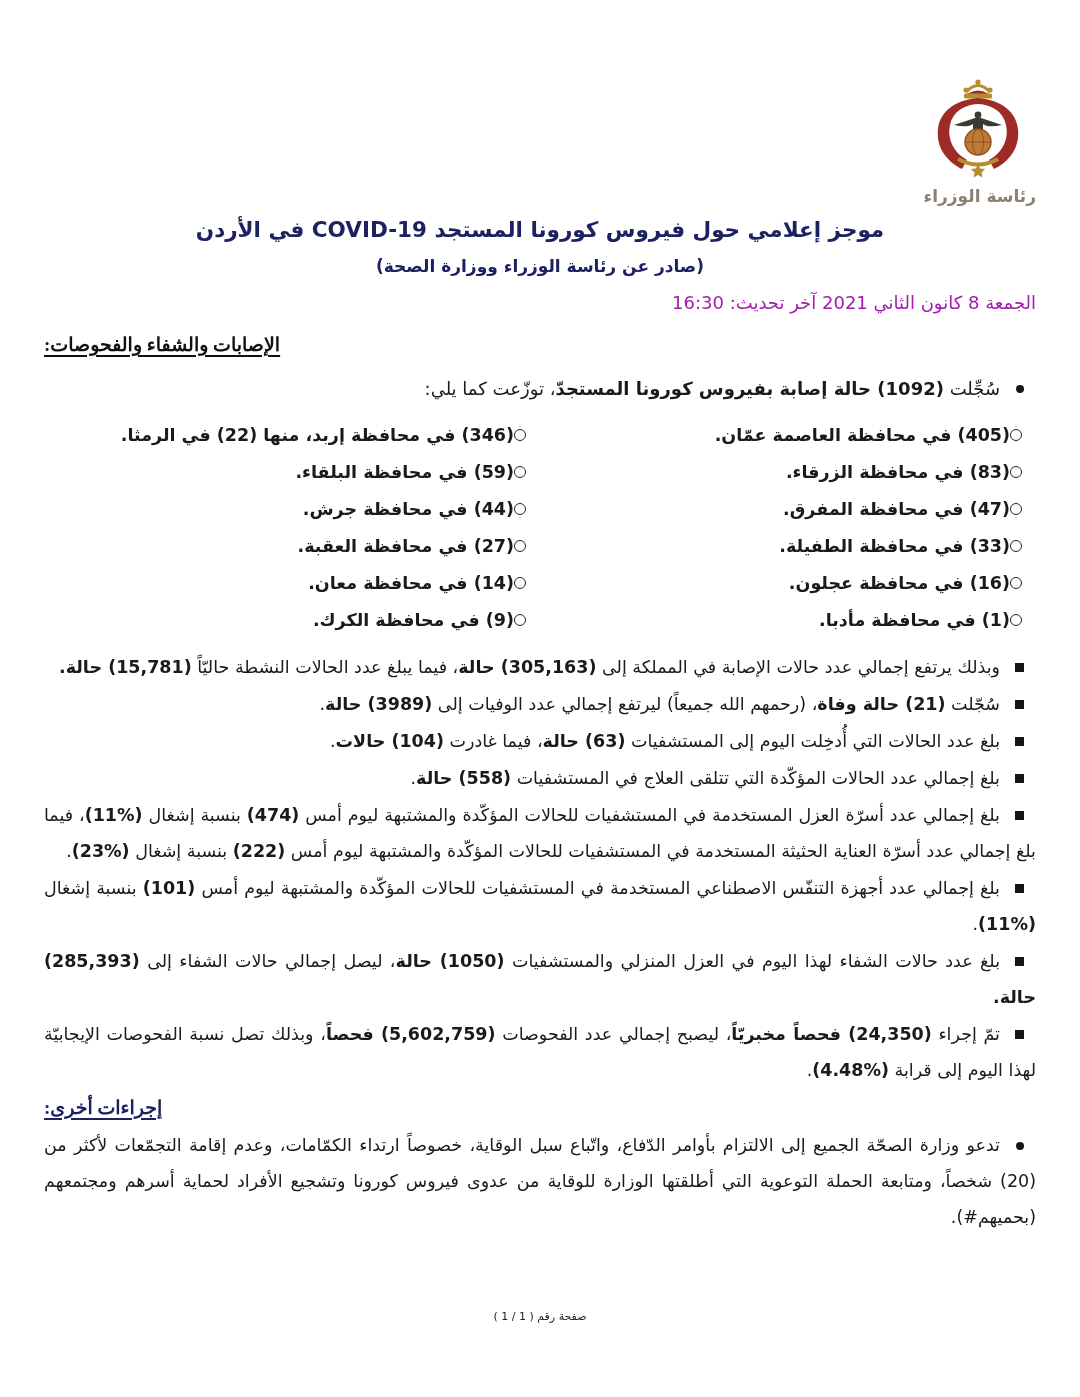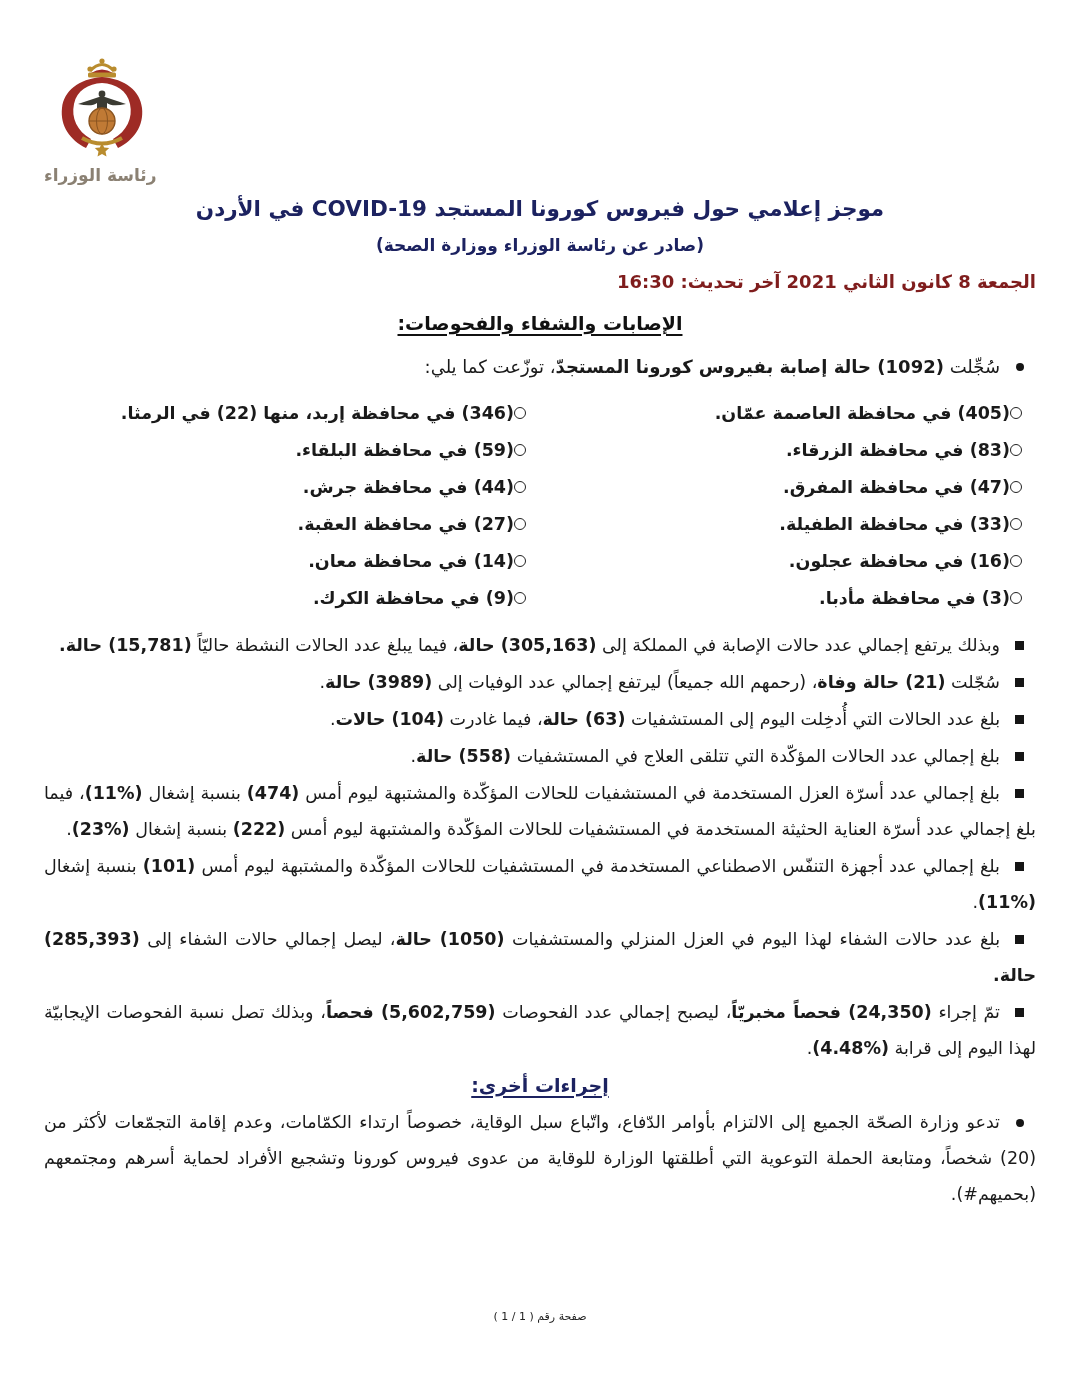--- a/index.html
+++ b/index.html
@@ -10,48 +10,49 @@
     background:#ffffff;
     box-sizing:border-box;
     padding:0 44px;
     direction:rtl;
     font-family:"DejaVu Sans", sans-serif;
     color:#1a1a1a;
     overflow:hidden;
   }
 
   
-  .logo-wrap { text-align:left; padding-top:56px; line-height:1; }
+  .logo-wrap { text-align:right; padding-top:77px; line-height:1; }
   .logo-caption {
     margin-top:4px;
     color:#8b8173;
     font-weight:bold;
     font-size:17px;
     letter-spacing:1px;
   }
 
   
   .title {
     margin-top:12px; text-align:center;
     color:#1c2260; font-weight:bold; font-size:21.5px;
   }
   .subtitle {
     margin-top:14px; text-align:center;
     color:#1c2260; font-weight:bold; font-size:17px;
   }
   .date-line {
     margin-top:16px; text-align:right;
-    font-weight:bold; font-size:18px; color:#7f1d1d;
+    font-weight:normal; font-size:18px; color:#a21caf;
   }
   .sec-heading {
-    margin-top:20px; text-align:center;
+    margin-top:20px; text-align:left;
     font-weight:bold; font-size:19px;
     text-decoration:underline;
     text-underline-offset:4px;
     text-decoration-thickness:2px;
+    font-family:Liberation Serif, serif;
   }
   .sec-heading.black { color:#111; }
   .sec-heading.navy  { color:#1c2260; margin-top:8px; }
 
   
   .intro-item { position:relative; margin-top:18px; font-size:18px; line-height:1.7; }
   .intro-item .txt { display:block; text-indent:36px; }
   .b-disc {
     position:absolute; right:12px; top:11px;
     width:8px; height:8px; border-radius:50%; background:#151515;
@@ -181,21 +182,21 @@
           <span>(16) في محافظة عجلون.</span>
         </div>
       <div class="gov-cell">
           <span class="b-circle"></span>
           <span>(14) في محافظة معان.</span>
         </div>
     </div>
     <div class="gov-row">
       <div class="gov-cell">
           <span class="b-circle"></span>
-          <span>(3) في محافظة مأدبا.</span>
+          <span>(1) في محافظة مأدبا.</span>
         </div>
       <div class="gov-cell">
           <span class="b-circle"></span>
           <span>(9) في محافظة الكرك.</span>
         </div>
     </div>
   </div>
 
   <div class="stats">
     <div class="stat-item">

